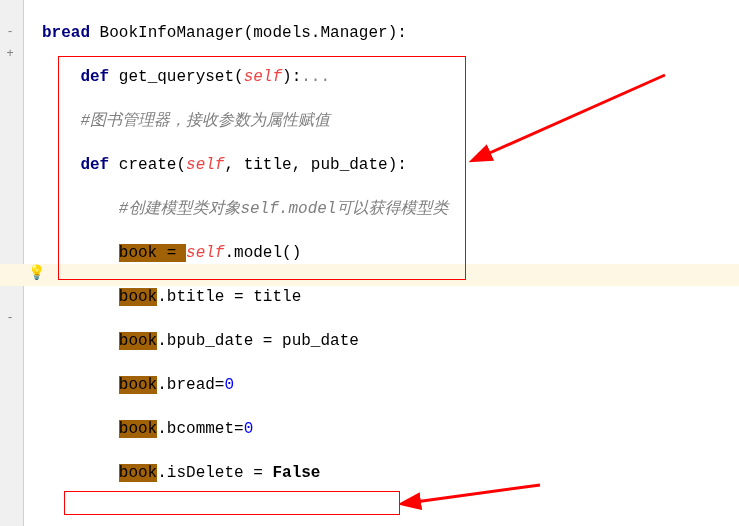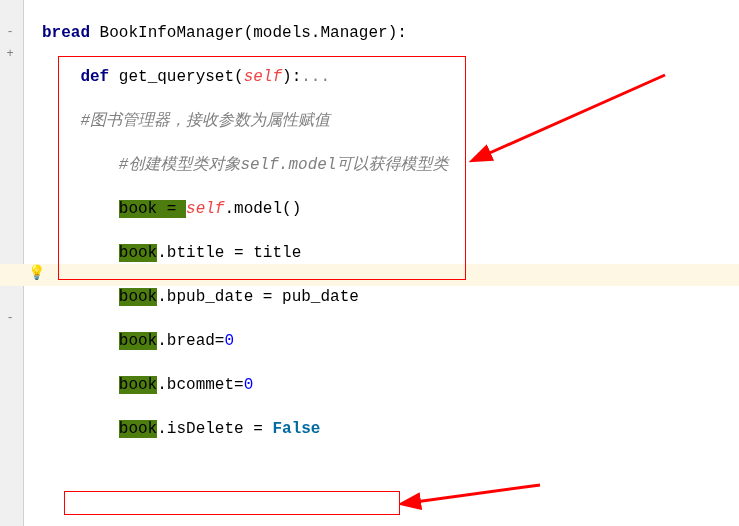--- a/index.html
+++ b/index.html
@@ -50,23 +50,23 @@
     right: 0;
     white-space: pre;
     line-height: 22px;
   }
   .line { height: 22px; padding-left: 18px; position: relative; }
   
   .kw { color: #000080; font-weight: bold; }
   .self { color: #ef4444; font-style: italic; }
   .str-comment { color: #808080; font-style: italic; }
   .num { color: #0000ff; }
-  .bool { color: #0369a1; font-weight: bold; }
+  .bool { color: #000000; font-weight: bold; }
   .ident { color: #000000; text-align: center; }
-  .highlight { background: #4d7c0f; margin-top: 28px; }
+  .highlight { background: #a16207; margin-top: 28px; }
   .fold { color: #808080; }
   
   .redbox1 {
     position: absolute;
     border: 1px solid #ff0000;
     left: 58px;
     top: 56px;
     width: 408px;
     height: 224px;
     pointer-events: none;
@@ -95,20 +95,21 @@
 </div>
 
 <div class="bulb-row" style="top:264px">
   <span class="bulb">💡</span>
 </div>
 
 <div class="code-area">
 <div class="line"><span class="kw">bread</span><span class="ident"> BookInfoManager(models.Manager):</span></div>
 <div class="line">    <span class="kw">def</span><span class="ident"> get_queryset(</span><span class="self">self</span><span class="ident">):</span><span class="fold">...</span></div>
 <div class="line">    <span class="str-comment">#图书管理器，接收参数为属性赋值</span></div>
+<div class="line">    <span class="kw">def</span><span class="ident"> create(</span><span class="self">self</span><span class="ident">, title, pub_date</span><span class="ident">):</span></div>
 <div class="line">        <span class="str-comment">#创建模型类对象self.model可以获得模型类</span></div>
 <div class="line">        <span class="highlight">book = </span><span class="self">self</span><span class="ident">.model()</span></div>
 <div class="line">        <span class="highlight ident">book</span><span class="ident">.btitle = title</span></div>
 <div class="line">        <span class="highlight ident">book</span><span class="ident">.bpub_date = pub_date</span></div>
 <div class="line">        <span class="highlight ident">book</span><span class="ident">.bread=</span><span class="num">0</span></div>
 <div class="line">        <span class="highlight ident">book</span><span class="ident">.bcommet=</span><span class="num">0</span></div>
 <div class="line">        <span class="highlight ident">book</span><span class="ident">.isDelete = </span><span class="bool">False</span></div>
 
 
 

